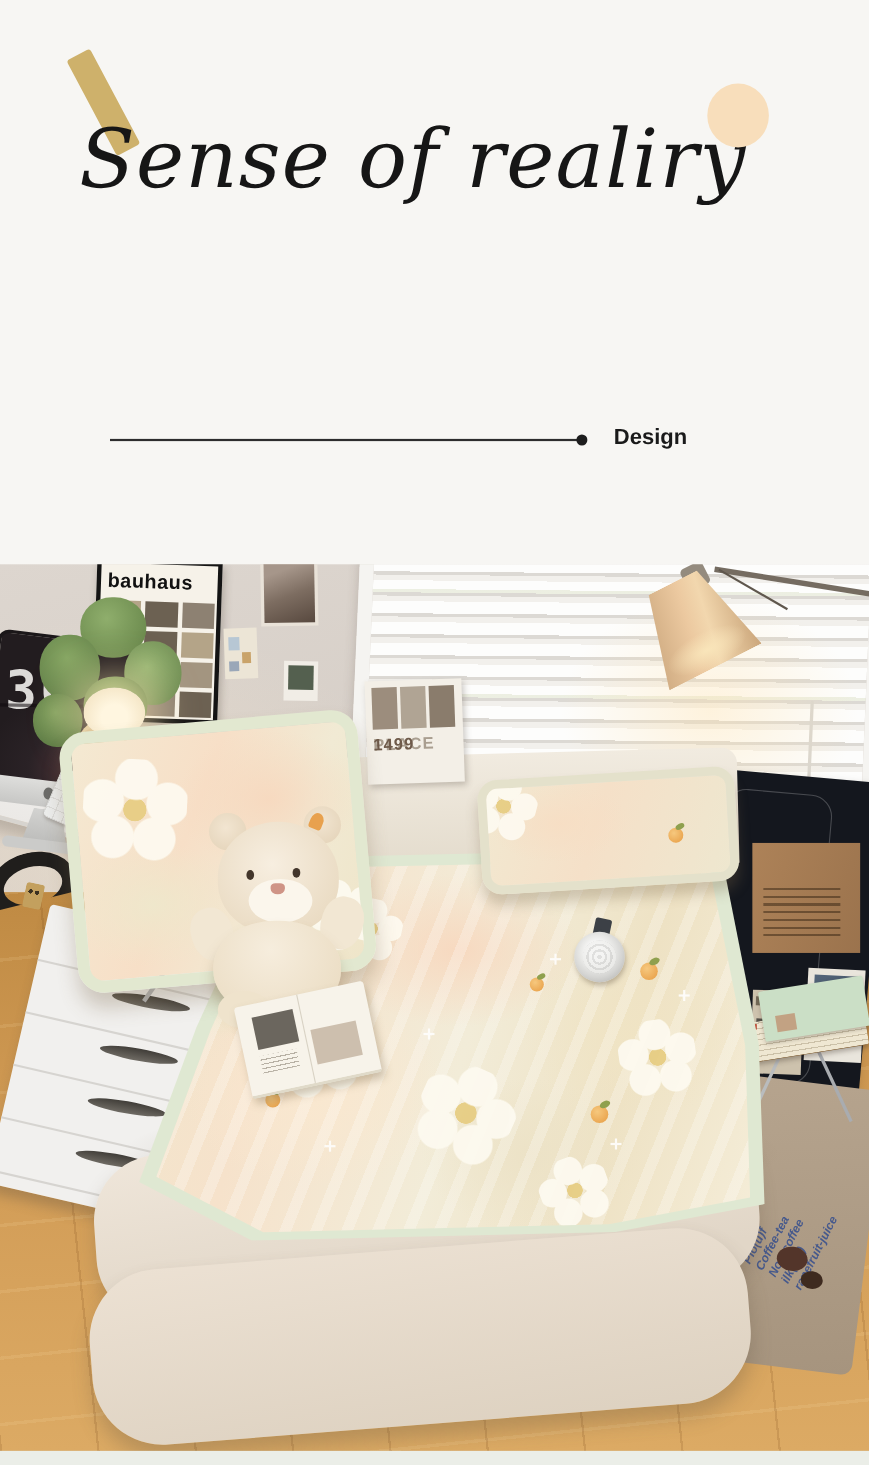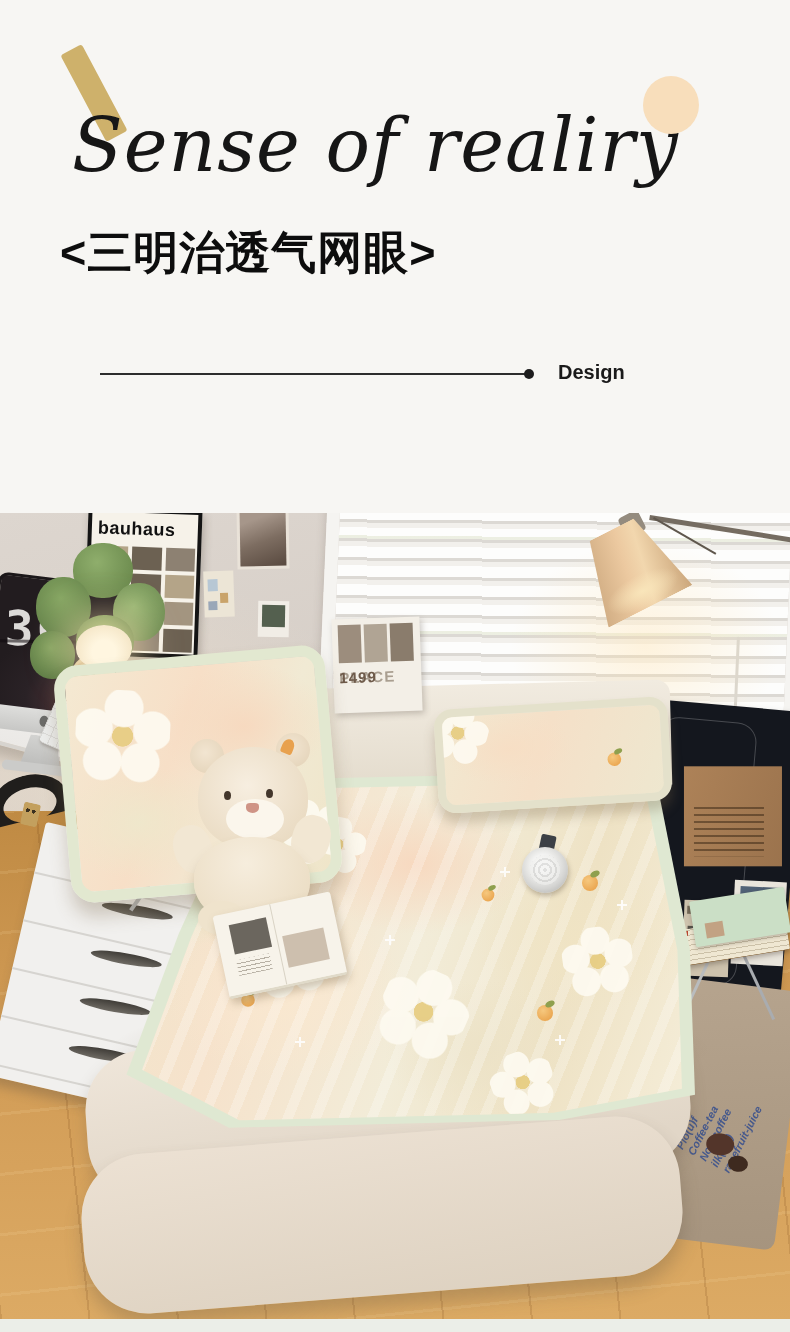--- a/index.html
+++ b/index.html
@@ -10,21 +10,21 @@
   .hero{position:absolute;left:0;top:0;width:790px;height:513px;background:#f7f6f3;}
   .accent-stroke{position:absolute;left:82px;top:44px;width:24px;height:98px;background:#cbad63;
       border-radius:3px;transform:rotate(-28deg);opacity:.95;}
   .hero-title{position:absolute;left:72px;top:52px;font-family:"DejaVu Serif",serif;font-style:italic;
       font-weight:500;font-size:74px;color:#161616;letter-spacing:1px;white-space:nowrap;}
   .badge-blob{position:absolute;left:643px;top:76px;width:56px;height:58px;border-radius:50%;background:#f8debb;}
   .badge-text{position:absolute;left:647px;top:84px;font-weight:bold;font-size:21px;color:#3d3d3d;line-height:1.2;}
   .cn-heading{position:absolute;left:60px;top:186px;font-size:45px;font-weight:700;color:#0d0d0d;
       letter-spacing:1px;white-space:nowrap;}
   .body-copy{position:absolute;left:88px;top:278px;font-size:26px;color:#1c1c1c;line-height:1.7;font-weight:500;}
-  .design-row{position:absolute;left:100px;top:360px;width:560px;height:26px;}
+  .design-row{position:absolute;left:100px;top:386px;width:560px;height:26px;}
   .design-rule{position:absolute;left:0;top:13px;width:428px;height:2px;background:#2d2d2d;}
   .design-dot{position:absolute;left:424px;top:9px;width:10px;height:10px;border-radius:50%;background:#1d1d1d;}
   .design-label{position:absolute;left:458px;top:1px;font-size:20px;font-weight:bold;color:#1a1a1a;}
   .caption{position:absolute;left:118px;top:430px;font-size:9.5px;color:#9a9a9a;line-height:1.55;}
 
   
   .photo{position:absolute;left:0;top:513px;width:790px;height:806px;overflow:hidden;
      background:radial-gradient(420px 300px at 12% 32%, rgba(238,224,203,.55), transparent 70%),
                 linear-gradient(165deg,#ddd6cf 0%,#d2cac3 45%,#c7beb6 78%);}
   .photo *{position:absolute;}
@@ -256,21 +256,20 @@
 </style>
 </head>
 <body>
 
 <div class="page">
 
   <header class="hero">
     <span class="accent-stroke"></span>
     <h1 class="hero-title">Sense of realiry</h1>
     <span class="badge-blob"></span>
-    <h2 class="cn-heading">&lt;三明治透气网眼&gt;</h2>
     <div class="design-row">
       <span class="design-rule"></span>
       <span class="design-dot"></span>
       <span class="design-label">Design</span>
     </div>
   </header>
 
   <figure class="photo" style="margin:0;">
 
     <div class="window">

